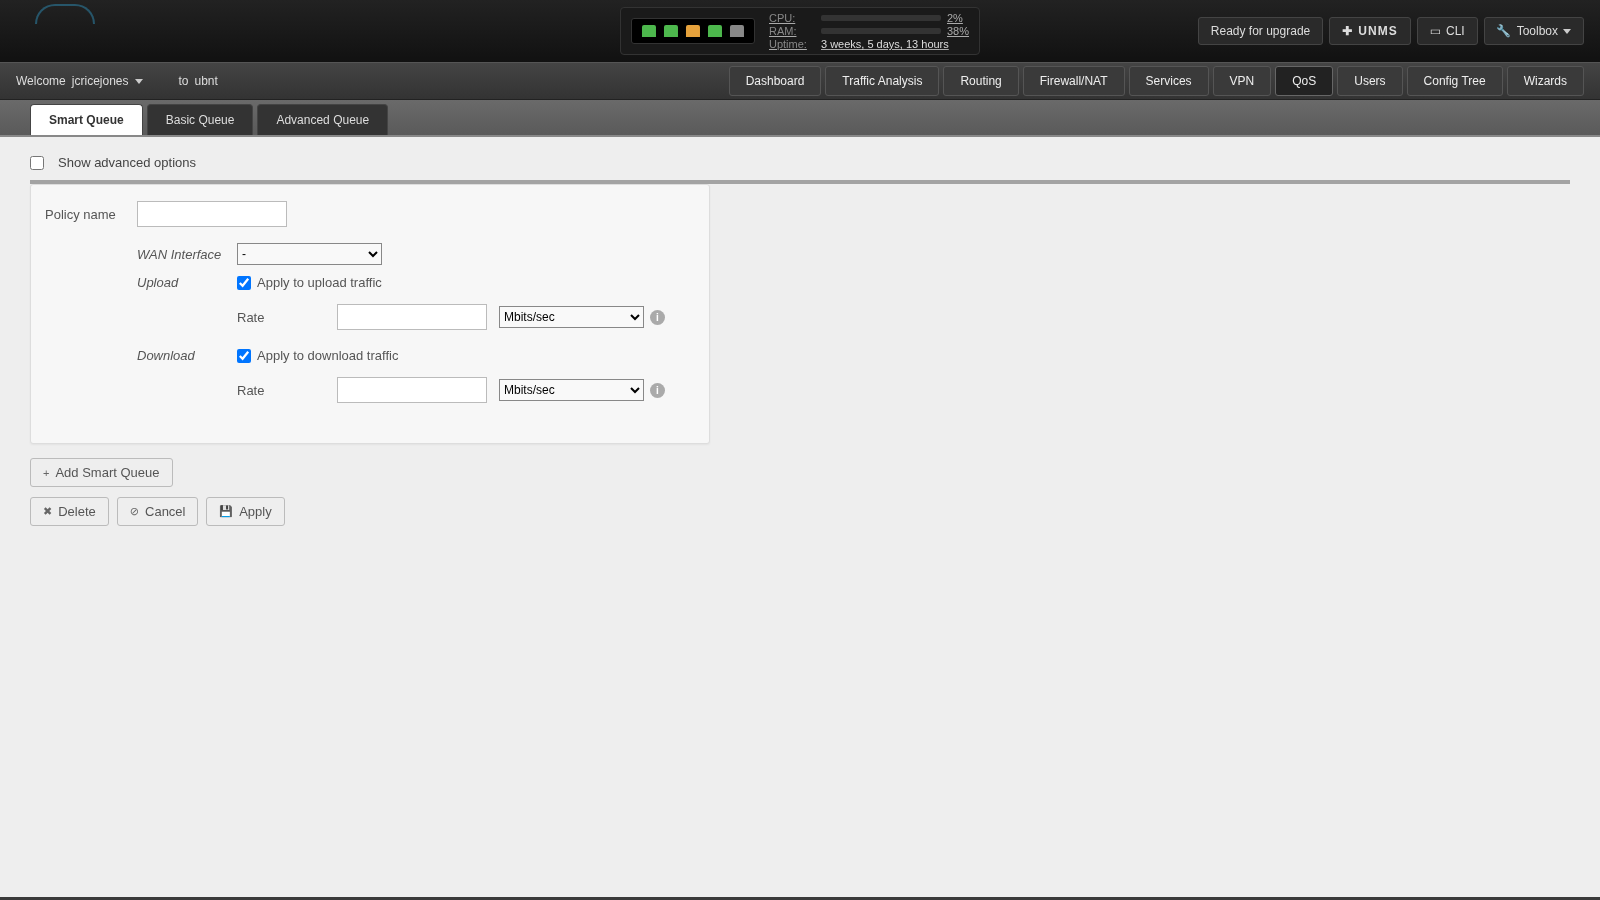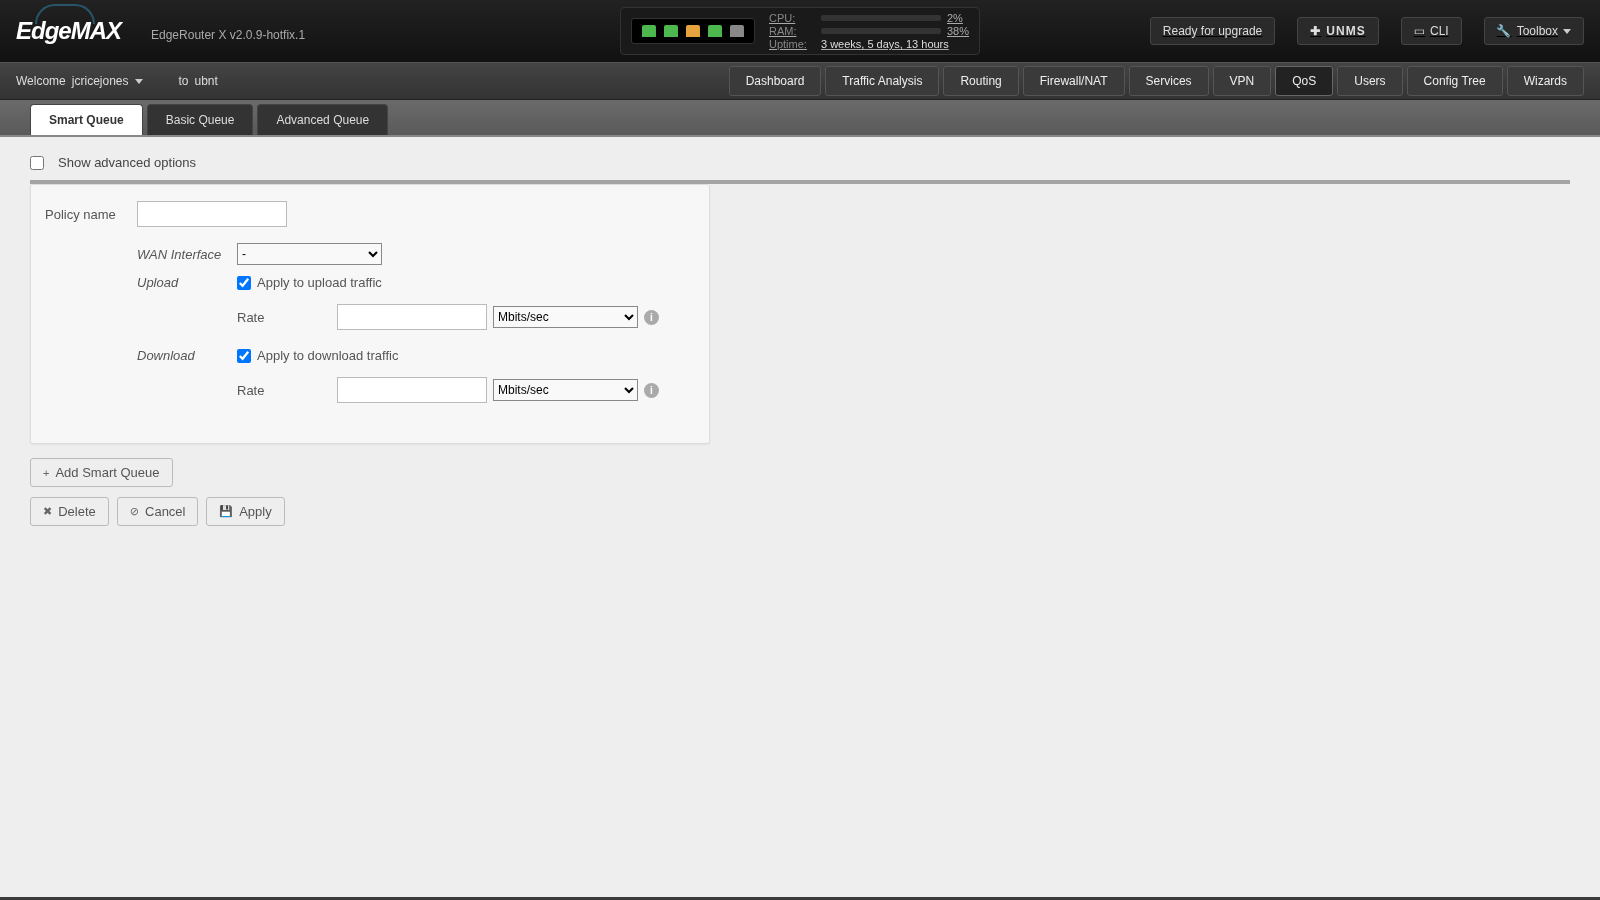--- a/index.html
+++ b/index.html
@@ -14,21 +14,21 @@
 .port-icon { width: 14px; height: 12px; border-radius: 2px 2px 0 0; }
 .port-green { background: #4db84d; }
 .port-orange { background: #e6a23c; }
 .port-off { background: #888; }
 .stats-block { font-size: 11px; color: #aaa; }
 .stats-row { display: flex; align-items: center; gap: 6px; margin: 1px 0; text-decoration: underline; }
 .stats-label { width: 46px; color: #888; }
 .stats-bar-track { width: 120px; height: 6px; background: #333; border-radius: 2px; overflow: hidden; }
 .stats-bar-fill { height: 100%; background: #4a90d9; }
 .stats-val { color: #aaa; }
-.topbar-right { margin-left: auto; display: flex; gap: 22px; text-decoration: underline; }
+.topbar-right { margin-left: auto; display: flex; gap: 6px; }
 .top-btn { background: #2a2a2a; border: 1px solid #444; color: #ddd; font-size: 12px; padding: 6px 12px; border-radius: 3px; cursor: pointer; display: flex; align-items: center; gap: 5px; }
 .unms-link { font-weight: bold; letter-spacing: 1px; }
 .caret-down { width: 0; height: 0; border-left: 4px solid transparent; border-right: 4px solid transparent; border-top: 5px solid #ccc; display: inline-block; }
 .subbar { height: 38px; background: linear-gradient(to bottom, #444 0%, #333 100%); display: flex; align-items: center; padding: 0 16px; border-top: 1px solid #555; border-bottom: 1px solid #222; }
 .welcome { color: #ddd; font-size: 12px; display: flex; align-items: center; gap: 6px; }
 .welcome-sep { margin: 0 12px; color: #999; }
 .main-nav { margin-left: auto; display: flex; gap: 4px; }
 .nav-btn { background: #3a3a3a; border: 1px solid #555; color: #eee; font-size: 12px; padding: 7px 16px; border-radius: 3px; cursor: pointer; }
 .nav-btn.active { background: #222; border-color: #666; text-align: center; }
 .tabbar { background: linear-gradient(to bottom, #6a6a6a, #5a5a5a); padding: 4px 30px 0 30px; display: flex; gap: 4px; border-bottom: 2px solid #888; }
@@ -39,37 +39,33 @@
 .section-title { font-size: 13px; font-weight: bold; text-decoration: underline; color: #333; margin: 10px 0 12px 0; }
 .form-card { background: #f7f7f7; border: 1px solid #ddd; border-radius: 3px; padding: 16px 10px 30px 10px; width: 680px; box-shadow: 0 1px 2px rgba(0,0,0,0.05); }
 .form-row { display: flex; align-items: center; font-size: 13px; color: #555; margin-bottom: 10px; }
 .lbl-col1 { width: 96px; padding-left: 4px; }
 .lbl-col2 { width: 100px; font-style: italic; }
 .text-input { border: 1px solid #bbb; height: 26px; padding: 2px 6px; font-size: 13px; background: #fff; }
 .policy-input { width: 150px; }
 .select-input { border: 1px solid #888; height: 22px; font-size: 12px; background: #f9f9f9; }
 .wan-select { width: 145px; }
 .rate-input { width: 150px; }
-.unit-select { width: 145px; margin-left: 6px; }
+.unit-select { width: 145px; margin-left: 12px; }
 .info-icon { display: inline-flex; align-items: center; justify-content: center; width: 15px; height: 15px; background: #aaa; color: #fff; border-radius: 50%; font-size: 10px; font-weight: bold; margin-left: 6px; }
 .btn-row { margin-top: 14px; display: flex; gap: 8px; }
 .btn-row.secondary { margin-top: 10px; }
 .std-btn { background: #eee; border: 1px solid #bbb; color: #555; font-size: 13px; padding: 6px 12px; border-radius: 3px; cursor: pointer; display: flex; align-items: center; gap: 6px; }
 .plus-glyph, .x-glyph, .cancel-glyph, .save-glyph { font-size: 11px; color: #666; }
 .chk { width: 14px; height: 14px; }
 </style>
 </head>
 <body>
 
 <div class="topbar">
   <div class="logo-arc"></div>
-  <div class="logo-area">
-    <span class="logo">EdgeMAX</span>
-    <span class="device-name">EdgeRouter X v2.0.9-hotfix.1</span>
-  </div>
 
   <div class="status-center">
     <div class="port-box">
       <div class="port-icon port-green"></div>
       <div class="port-icon port-green"></div>
       <div class="port-icon port-orange"></div>
       <div class="port-icon port-green"></div>
       <div class="port-icon port-off"></div>
     </div>
     <div class="stats-block">

